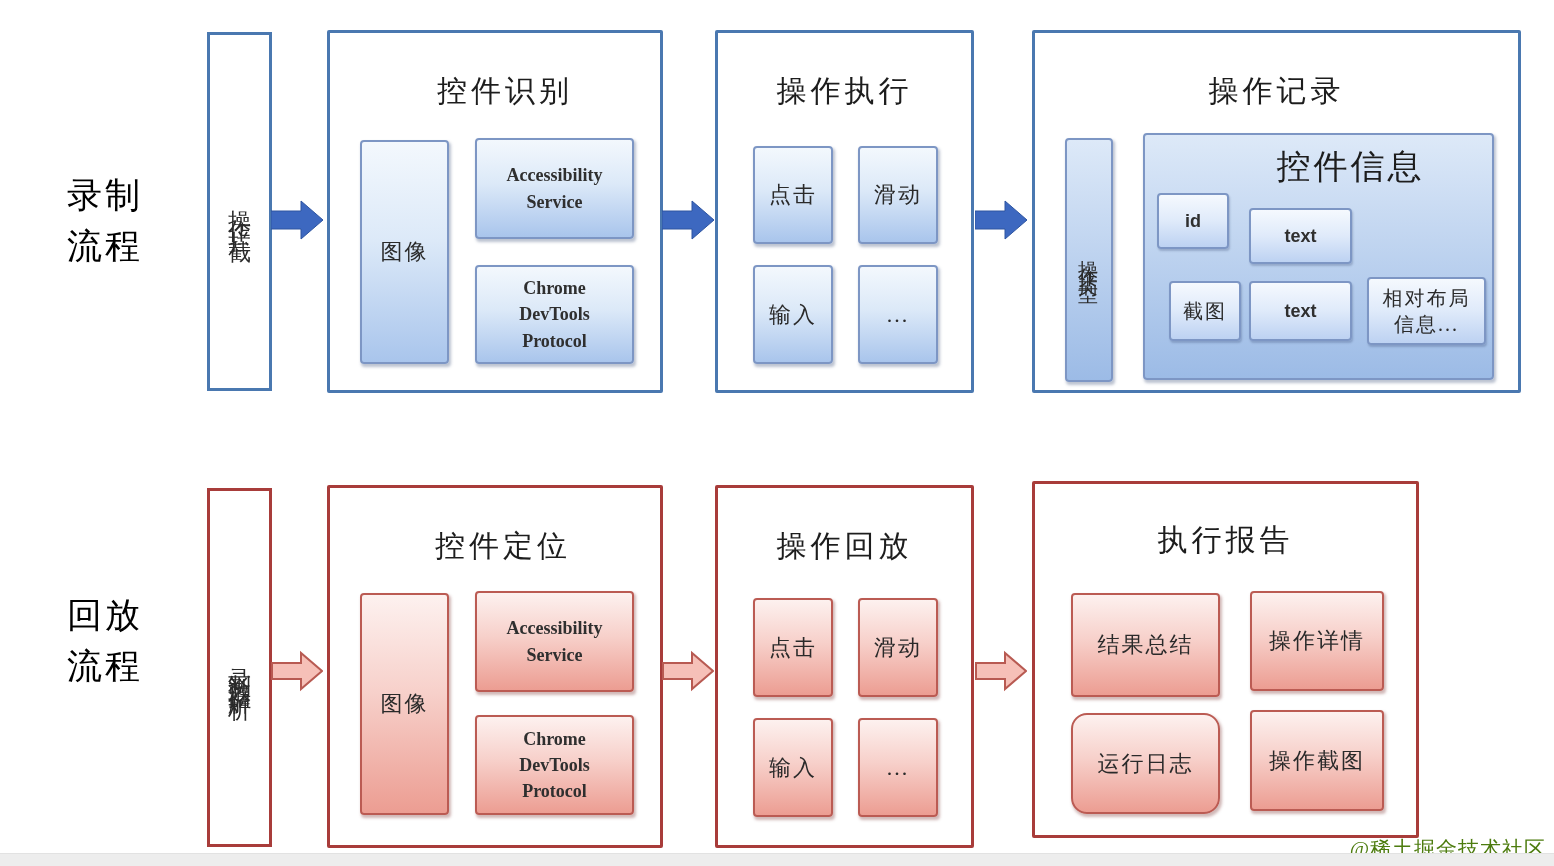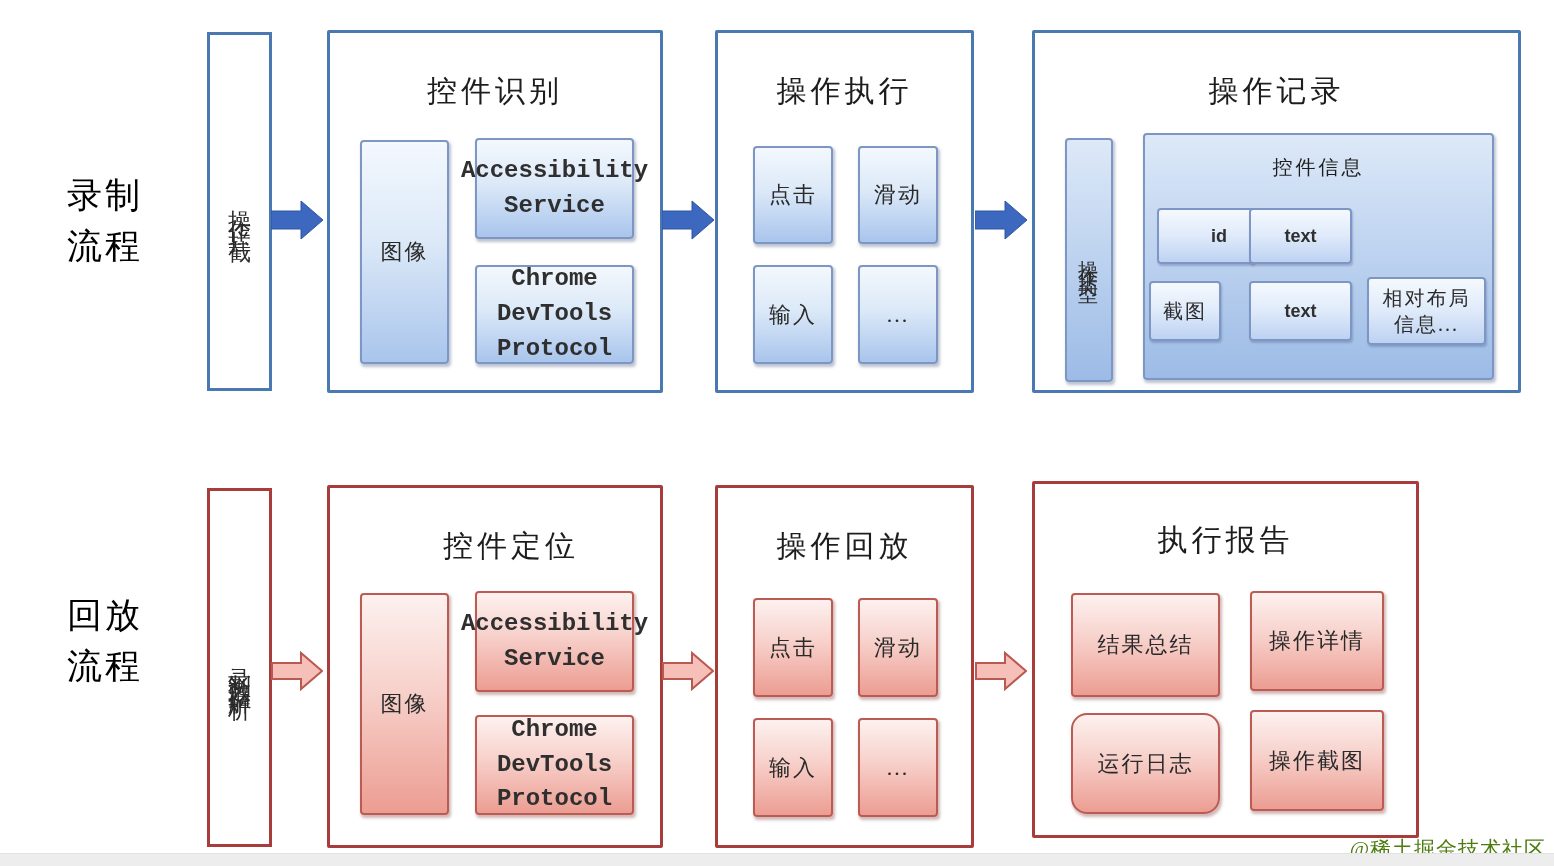--- a/index.html
+++ b/index.html
@@ -33,23 +33,23 @@
   
   .outer-red { border:3px solid #a83c3a; border-radius:2px; background:#ffffff; }
   .vbox-red  { border:3px solid #a83c3a; background:#ffffff; }
   .chip-red {
     background:linear-gradient(180deg,#fdf1ef 0%,#f7d0ca 45%,#ec9d92 100%);
     border:2px solid #bb5b53; border-radius:4px;
     box-shadow:1.5px 2.5px 3px rgba(120,50,45,.35);
   }
 
   .stage-title { font-size:30px; letter-spacing:4px; color:#1d1d1d; }
-  .panel-title { font-size:20px; letter-spacing:3px; color:#1d1d1d; }
+  .panel-title { font-size:34px; letter-spacing:3px; color:#1d1d1d;margin-left:32px; }
   .cn-label { font-size:22px; letter-spacing:2px; color:#2a2a2a; }
-  .en-label { font-family:Liberation Mono, monospace; font-weight:700; font-size:24px; line-height:1.45; color:#2f2f2f; }
+  .en-label { font-family:Liberation Serif, serif; font-weight:700; font-size:18px; line-height:1.45; color:#2f2f2f; }
   .en-small { font-family:"Liberation Sans", sans-serif; font-weight:700; font-size:18px; color:#2f2f2f; }
   .flow-label { font-size:35px; line-height:1.45; letter-spacing:3px; color:#000000; }
 
   .vtext {
     writing-mode:vertical-rl; text-orientation:upright;
     font-size:23px; letter-spacing:10px; color:#2a2a2a;
     display:flex; align-items:center; justify-content:center;
     width:100%; height:100%;
   }
   .vtext-sm { font-size:20px; letter-spacing:8px; }
@@ -67,21 +67,21 @@
 
   <div class="abs vbox-blue" style="left:207px; top:32px; width:59px; height:353px;">
     <div class="vtext">操作拦截</div>
   </div>
 
   <svg class="abs" style="left:271px; top:199px;" width="52" height="42" viewBox="0 0 52 42">
     <polygon points="0,12 30,12 30,2 52,21 30,40 30,30 0,30" fill="#3d68c0" stroke="#2e55a0" stroke-width="1"></polygon>
   </svg>
 
   <div class="abs outer-blue" style="left:327px; top:30px; width:330px; height:357px;">
-    <div class="abs stage-title center" style="left:0; top:38px; width:100%; height:40px;">控件识别</div>
+    <div class="abs stage-title center" style="left:10px; top:38px; width:100%; height:40px;">控件识别</div>
     <div class="abs chip-blue center cn-label" style="left:30px; top:107px; width:85px; height:220px;">图像</div>
     <div class="abs chip-blue center en-label preline" style="left:145px; top:105px; width:155px; height:97px;">Accessibility
 Service</div>
     <div class="abs chip-blue center en-label preline" style="left:145px; top:232px; width:155px; height:95px;">Chrome
 DevTools
 Protocol</div>
   </div>
 
   <svg class="abs" style="left:662px; top:199px;" width="52" height="42" viewBox="0 0 52 42">
     <polygon points="0,12 30,12 30,2 52,21 30,40 30,30 0,30" fill="#3d68c0" stroke="#2e55a0" stroke-width="1"></polygon>
@@ -99,42 +99,42 @@
     <polygon points="0,12 30,12 30,2 52,21 30,40 30,30 0,30" fill="#3d68c0" stroke="#2e55a0" stroke-width="1"></polygon>
   </svg>
 
   <div class="abs outer-blue" style="left:1032px; top:30px; width:483px; height:357px;">
     <div class="abs stage-title center" style="left:0; top:38px; width:100%; height:40px;">操作记录</div>
     <div class="abs panel-blue" style="left:30px; top:105px; width:44px; height:240px;">
       <div class="vtext vtext-sm">操作类型</div>
     </div>
     <div class="abs panel-blue" style="left:108px; top:100px; width:347px; height:243px;">
       <div class="abs panel-title center" style="left:0; top:14px; width:100%; height:36px;">控件信息</div>
-      <div class="abs chip-blue-light center en-small" style="left:12px; top:73px; width:68px; height:52px;padding-left:26px;">id</div>
+      <div class="abs chip-blue-light center en-small" style="left:12px; top:58px; width:68px; height:52px;">id</div>
       <div class="abs chip-blue-light center en-small" style="left:104px; top:73px; width:99px; height:52px;">text</div>
-      <div class="abs chip-blue-light center cn-label" style="left:4px; top:146px; width:68px; height:56px; font-size:20px;">截图</div>
+      <div class="abs chip-blue-light center cn-label" style="left:24px; top:146px; width:68px; height:56px; font-size:20px;">截图</div>
       <div class="abs chip-blue-light center en-small" style="left:104px; top:146px; width:99px; height:56px;">text</div>
       <div class="abs chip-blue-light center cn-label preline" style="left:222px; top:142px; width:115px; height:64px; font-size:20px; line-height:1.3;">相对布局
 信息...</div>
     </div>
   </div>
 
   <div class="abs flow-label preline center" style="left:40px; top:592px; width:130px; height:100px;">回放
 流程</div>
 
   <div class="abs vbox-red" style="left:207px; top:488px; width:59px; height:353px;">
     <div class="vtext" style="letter-spacing:6px;">录制数据解析</div>
   </div>
 
   <svg class="abs" style="left:271px; top:650px;" width="52" height="42" viewBox="0 0 52 42">
     <polygon points="1,13 30,13 30,3 51,21 30,39 30,29 1,29" fill="#f6c0b8" stroke="#b85a52" stroke-width="2"></polygon>
   </svg>
 
   <div class="abs outer-red" style="left:327px; top:485px; width:330px; height:357px;">
-    <div class="abs stage-title center" style="left:16px; top:38px; width:100%; height:40px;">控件定位</div>
+    <div class="abs stage-title center" style="left:8px; top:38px; width:100%; height:40px;">控件定位</div>
     <div class="abs chip-red center cn-label" style="left:30px; top:105px; width:85px; height:218px;">图像</div>
     <div class="abs chip-red center en-label preline" style="left:145px; top:103px; width:155px; height:97px;">Accessibility
 Service</div>
     <div class="abs chip-red center en-label preline" style="left:145px; top:227px; width:155px; height:96px;">Chrome
 DevTools
 Protocol</div>
   </div>
 
   <svg class="abs" style="left:662px; top:650px;" width="52" height="42" viewBox="0 0 52 42">
     <polygon points="1,13 30,13 30,3 51,21 30,39 30,29 1,29" fill="#f6c0b8" stroke="#b85a52" stroke-width="2"></polygon>

